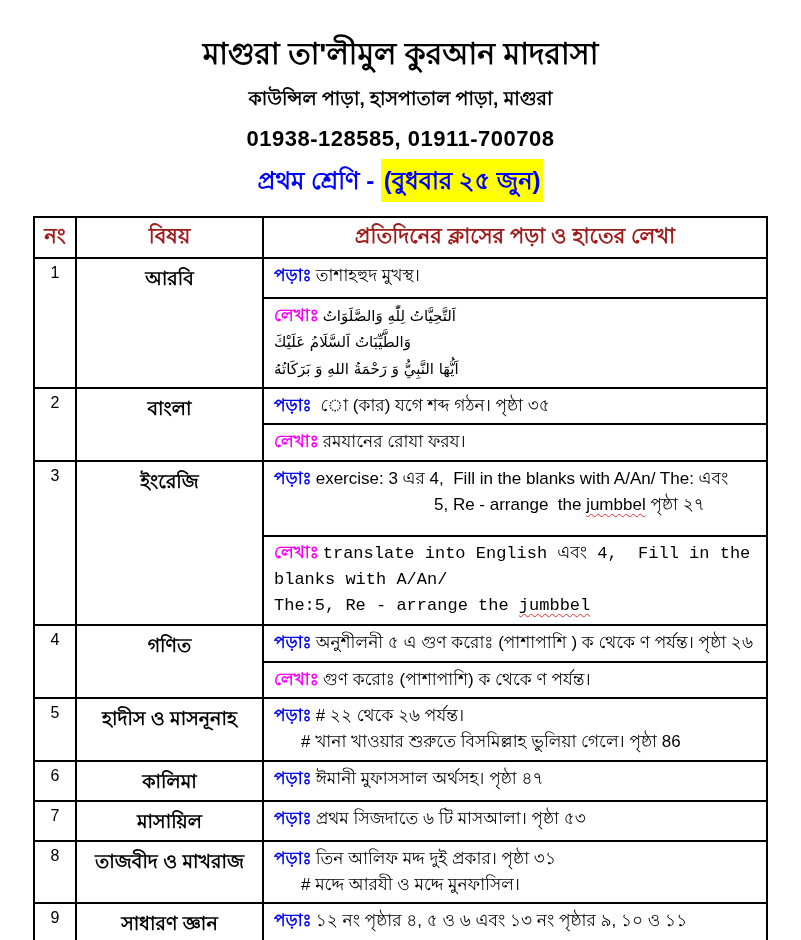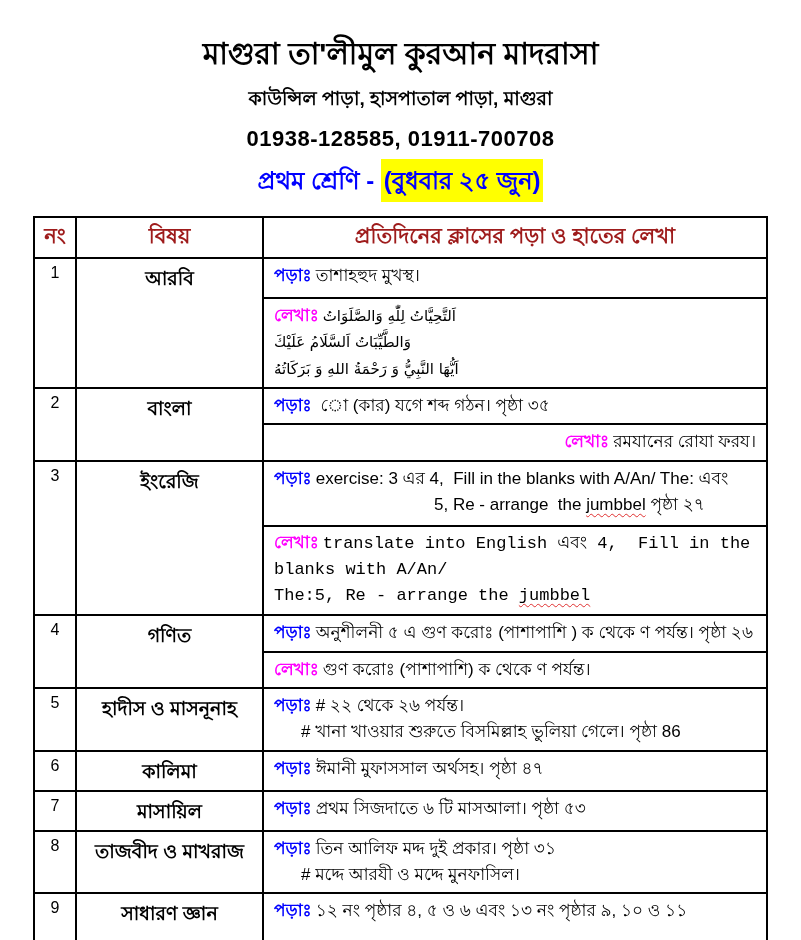--- a/index.html
+++ b/index.html
@@ -109,28 +109,28 @@
           </td>
         </tr>
         <tr>
           <td class="cell-no" rowspan="2">2</td>
           <td class="cell-subject" rowspan="2">বাংলা</td>
           <td class="cell-content" style="height: 33px;">
             <div class="line"><span class="label pora">পড়াঃ</span><span> ো (কার) যগে শব্দ গঠন। পৃষ্ঠা ৩৫</span></div>
           </td>
         </tr>
         <tr>
-          <td class="cell-content" style="height: 35px; text-align: right;">
+          <td class="cell-content" style="height: 35px;">
             <div class="line"><span class="label lekha">লেখাঃ</span><span>রমযানের রোযা ফরয।</span></div>
           </td>
         </tr>
         <tr>
           <td class="cell-no" rowspan="2">3</td>
           <td class="cell-subject" rowspan="2">ইংরেজি</td>
-          <td class="cell-content" style="height: 65px;">
+          <td class="cell-content" style="height: 75px;">
             <div class="line"><span class="label pora">পড়াঃ</span><span>exercise: 3 এর 4,  Fill in the blanks with A/An/ The: এবং</span></div>
             <div class="line" style="padding-left: 160px;"><span>5, Re - arrange  the </span><span class="squiggle">jumbbel</span><span> পৃষ্ঠা ২৭</span></div>
           </td>
         </tr>
         <tr>
           <td class="cell-content" style="height: 62px; font-family: Liberation Mono, monospace;">
             <div class="line"><span class="label lekha">লেখাঃ</span><span>translate into English এবং 4,  Fill in the blanks with A/An/</span></div>
             <div class="line"><span>The:5, Re - arrange the </span><span class="squiggle">jumbbel</span></div>
           </td>
         </tr>

